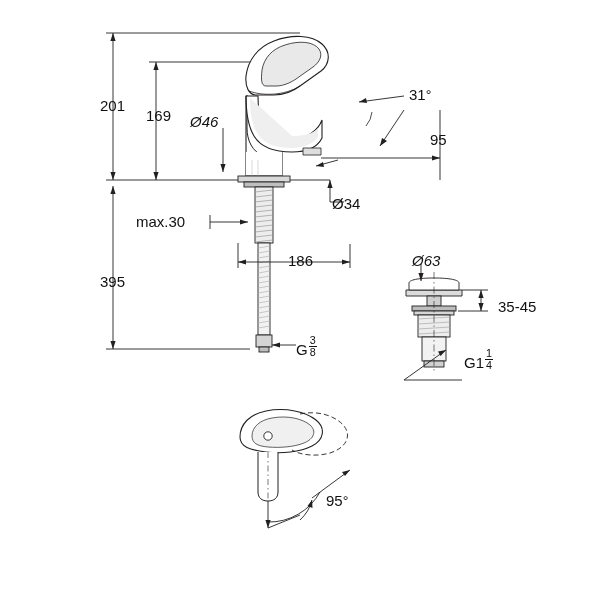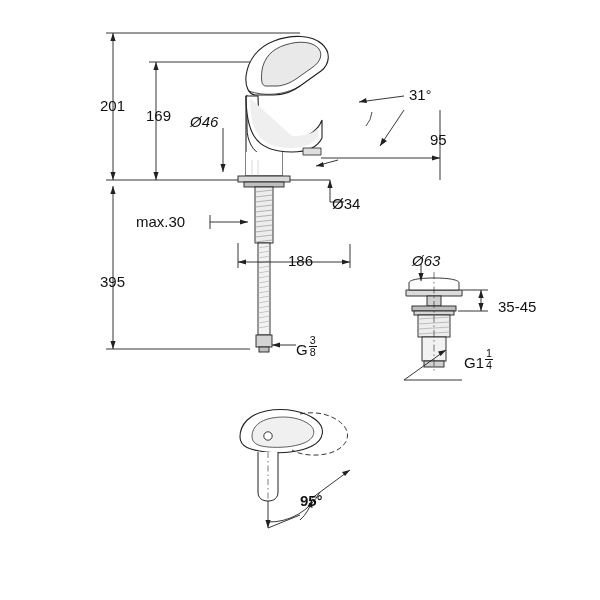--- a/index.html
+++ b/index.html
@@ -304,15 +304,15 @@
   <div class="dimlabel big" style="left:498px; top:299px;">35-45</div>
 
   <div class="dimlabel big" style="left:296px; top:335px;">
     <span>G</span><span class="frac"><span class="num">3</span><span class="den">8</span></span>
   </div>
 
   <div class="dimlabel big" style="left:464px; top:348px;">
     <span>G1</span><span class="frac"><span class="num">1</span><span class="den">4</span></span>
   </div>
 
-  <div class="dimlabel big" style="left:300px; top:493px;font-weight:bold;"><span>95</span><span class="deg">°</span></div>
+  <div class="dimlabel big" style="left:326px; top:493px;"><span>95</span><span class="deg">°</span></div>
 
 </div>
 
 </body></html>

